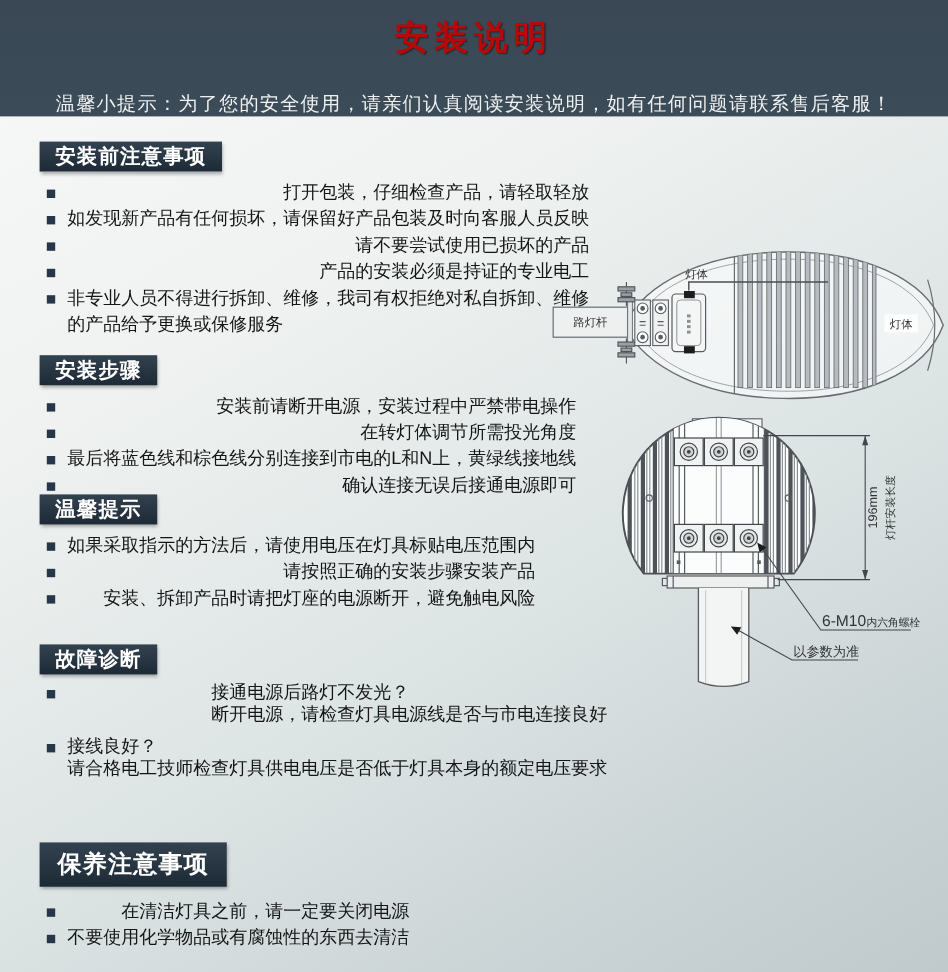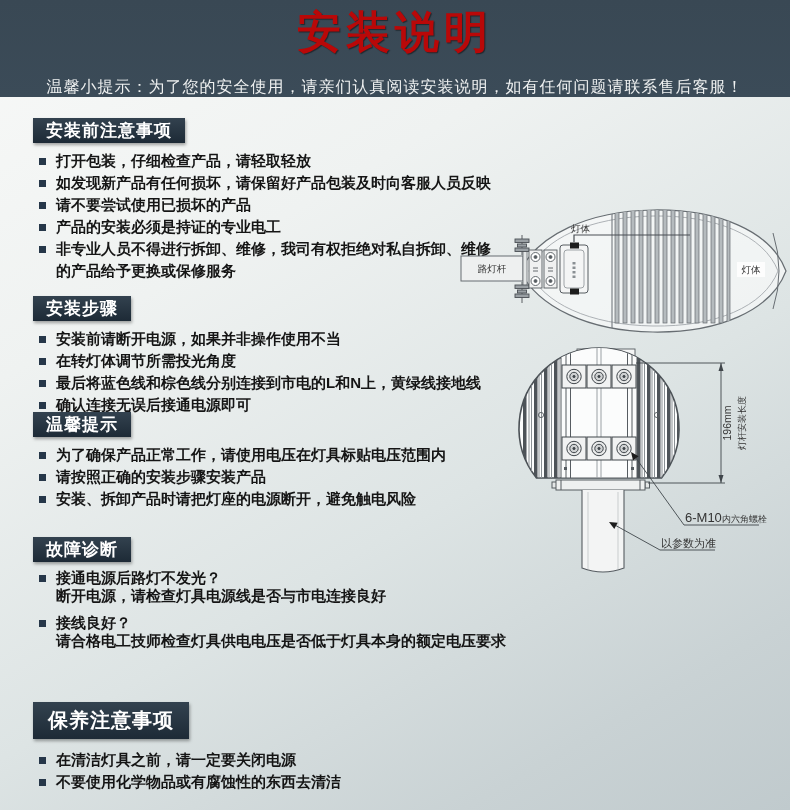--- a/index.html
+++ b/index.html
@@ -7,41 +7,41 @@
     position:relative;width:790px;height:810px;overflow:hidden;
     background:linear-gradient(150deg,#f8f9f8 0%,#eff2f1 30%,#dde4e4 60%,#c9d2d4 85%,#c0cacd 100%);
     font-family:"Liberation Sans","DejaVu Sans",sans-serif;
   }
   .header{
     position:absolute;top:0;left:0;width:790px;height:97px;
     background:linear-gradient(#38况4754,#3b4a57);
     background:linear-gradient(#394854,#3b4b58);
   }
   .title{
-    text-align:center;font-size:44px;font-weight:bold;color:#b90808;
+    text-align:center;font-size:28px;font-weight:bold;color:#b90808;
     letter-spacing:5px;padding-top:7px;line-height:50px;
     text-shadow:1px 1px 1px rgba(0,0,0,.45);
   }
   .subtitle{
     text-align:center;font-size:16px;color:#eff1f1;margin-top:20px;letter-spacing:1px;
   }
   .section{position:absolute;left:33px;}
   .sec-label{
     display:inline-block;
     background:linear-gradient(#33424f,#1d2a36);
     color:#ffffff;font-weight:bold;font-size:17px;
     padding:1px 13px;box-shadow:1px 2px 3px rgba(0,0,0,.35);
     letter-spacing:1px;
   }
   .sec-label.big{font-size:20px;padding:5px 15px;margin-top:12px;}
   .bullets{list-style:none;margin:7px 0 0 0;padding:0;}
   .bullets li{
     display:flex;align-items:flex-start;
-    font-size:15px;font-weight:bold;color:#151515;
-    line-height:22px;white-space:nowrap;
+    font-size:15px;font-weight:normal;color:#151515;
+    line-height:22px;white-space:nowrap;justify-content:space-between;
   }
   .bullets .sq{flex:0 0 auto;width:7px;height:7px;background:#263749;margin:8px 10px 0 6px;}
   .bullets.tight li{line-height:18px;margin-bottom:9px;}
   .bullets.tight .sq{margin-top:6px;}
   .drawing{position:absolute;}
   svg text{font-family:"Liberation Sans","DejaVu Sans",sans-serif;fill:#333;}
 </style>
 </head>
 <body>
 
@@ -76,21 +76,21 @@
           <span><span>非专业人员不得进行拆卸、维修，我司有权拒绝对私自拆卸、维修</span><br><span>的产品给予更换或保修服务</span></span>
         </li>
     </ul>
   </div>
 
   <div class="section" style="top:296px">
     <div class="sec-label">安装步骤</div>
     <ul class="bullets">
       <li>
           <span class="sq"></span>
-          <span>安装前请断开电源，如果并非操作使用不当</span>
+          <span>安装前请断开电源，安装过程中严禁带电操作</span>
         </li>
       <li>
           <span class="sq"></span>
           <span>在转灯体调节所需投光角度</span>
         </li>
       <li>
           <span class="sq"></span>
           <span>最后将蓝色线和棕色线分别连接到市电的L和N上，黄绿线接地线</span>
         </li>
       <li>
@@ -98,21 +98,21 @@
           <span>确认连接无误后接通电源即可</span>
         </li>
     </ul>
   </div>
 
   <div class="section" style="top:412px">
     <div class="sec-label">温馨提示</div>
     <ul class="bullets">
       <li>
           <span class="sq"></span>
-          <span>为了确保产品正常工作，请使用电压在灯具标贴电压范围内</span>
+          <span>如果采取指示的方法后，请使用电压在灯具标贴电压范围内</span>
         </li>
       <li>
           <span class="sq"></span>
           <span>请按照正确的安装步骤安装产品</span>
         </li>
       <li>
           <span class="sq"></span>
           <span>安装、拆卸产品时请把灯座的电源断开，避免触电风险</span>
         </li>
     </ul>

